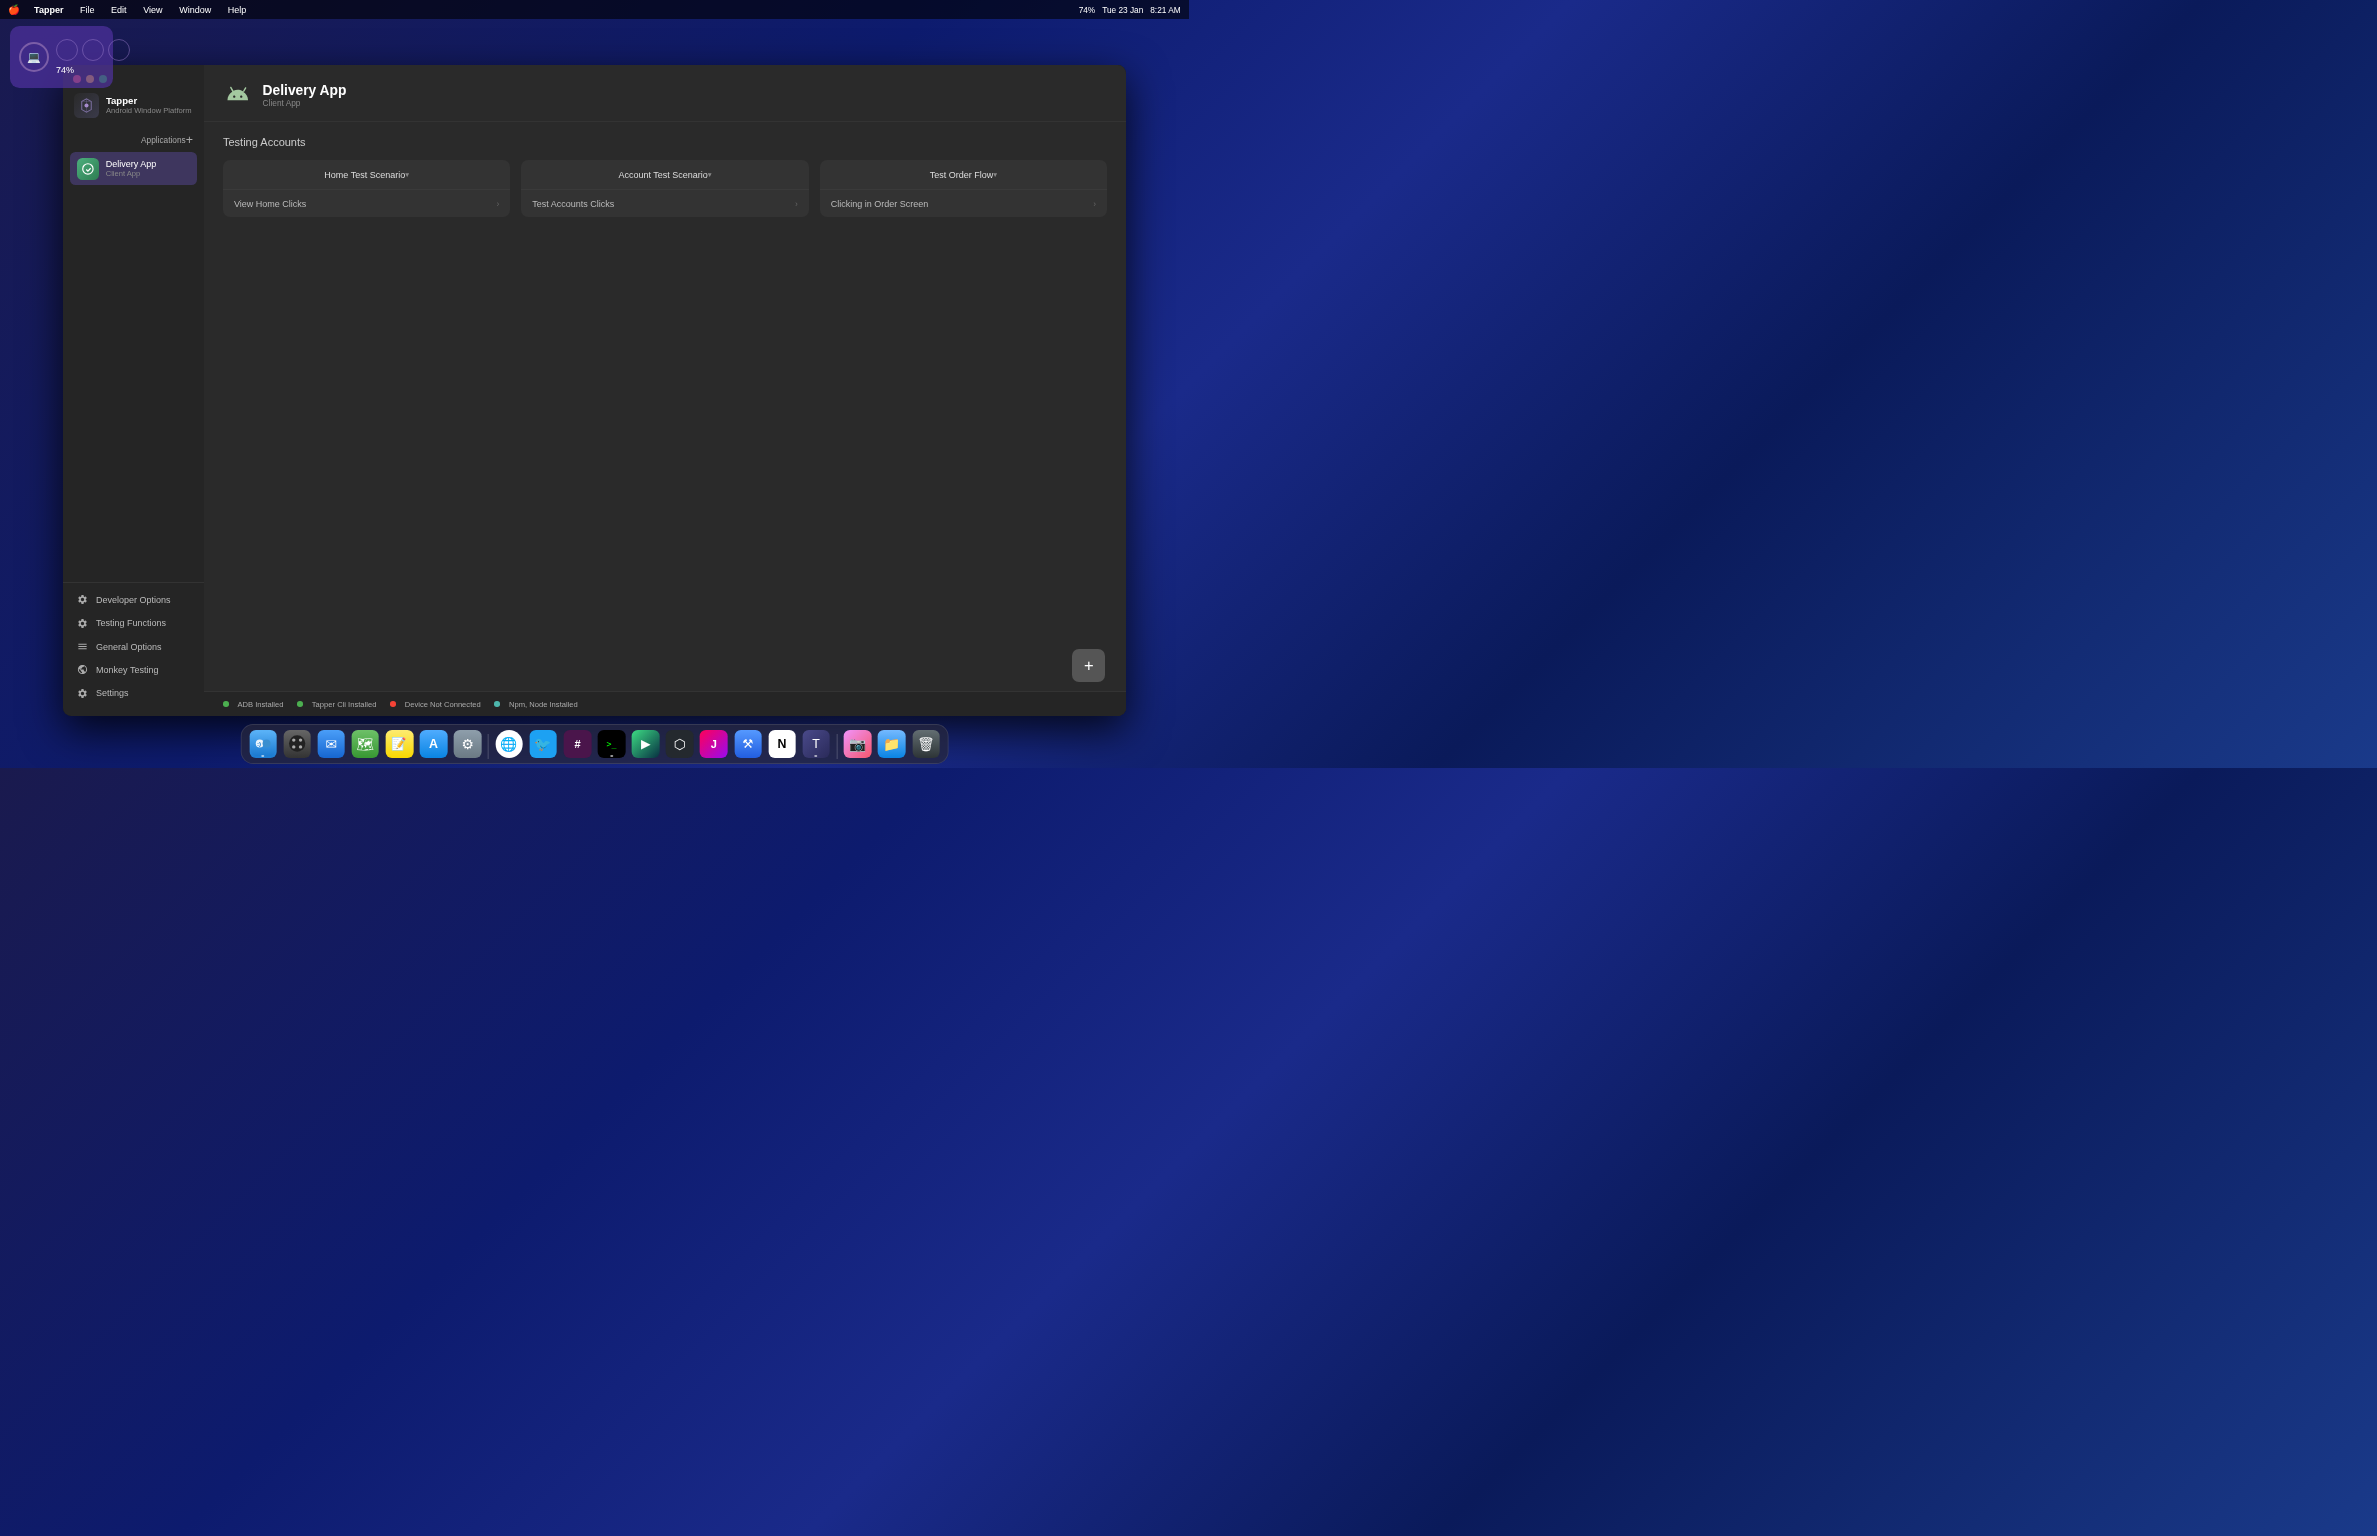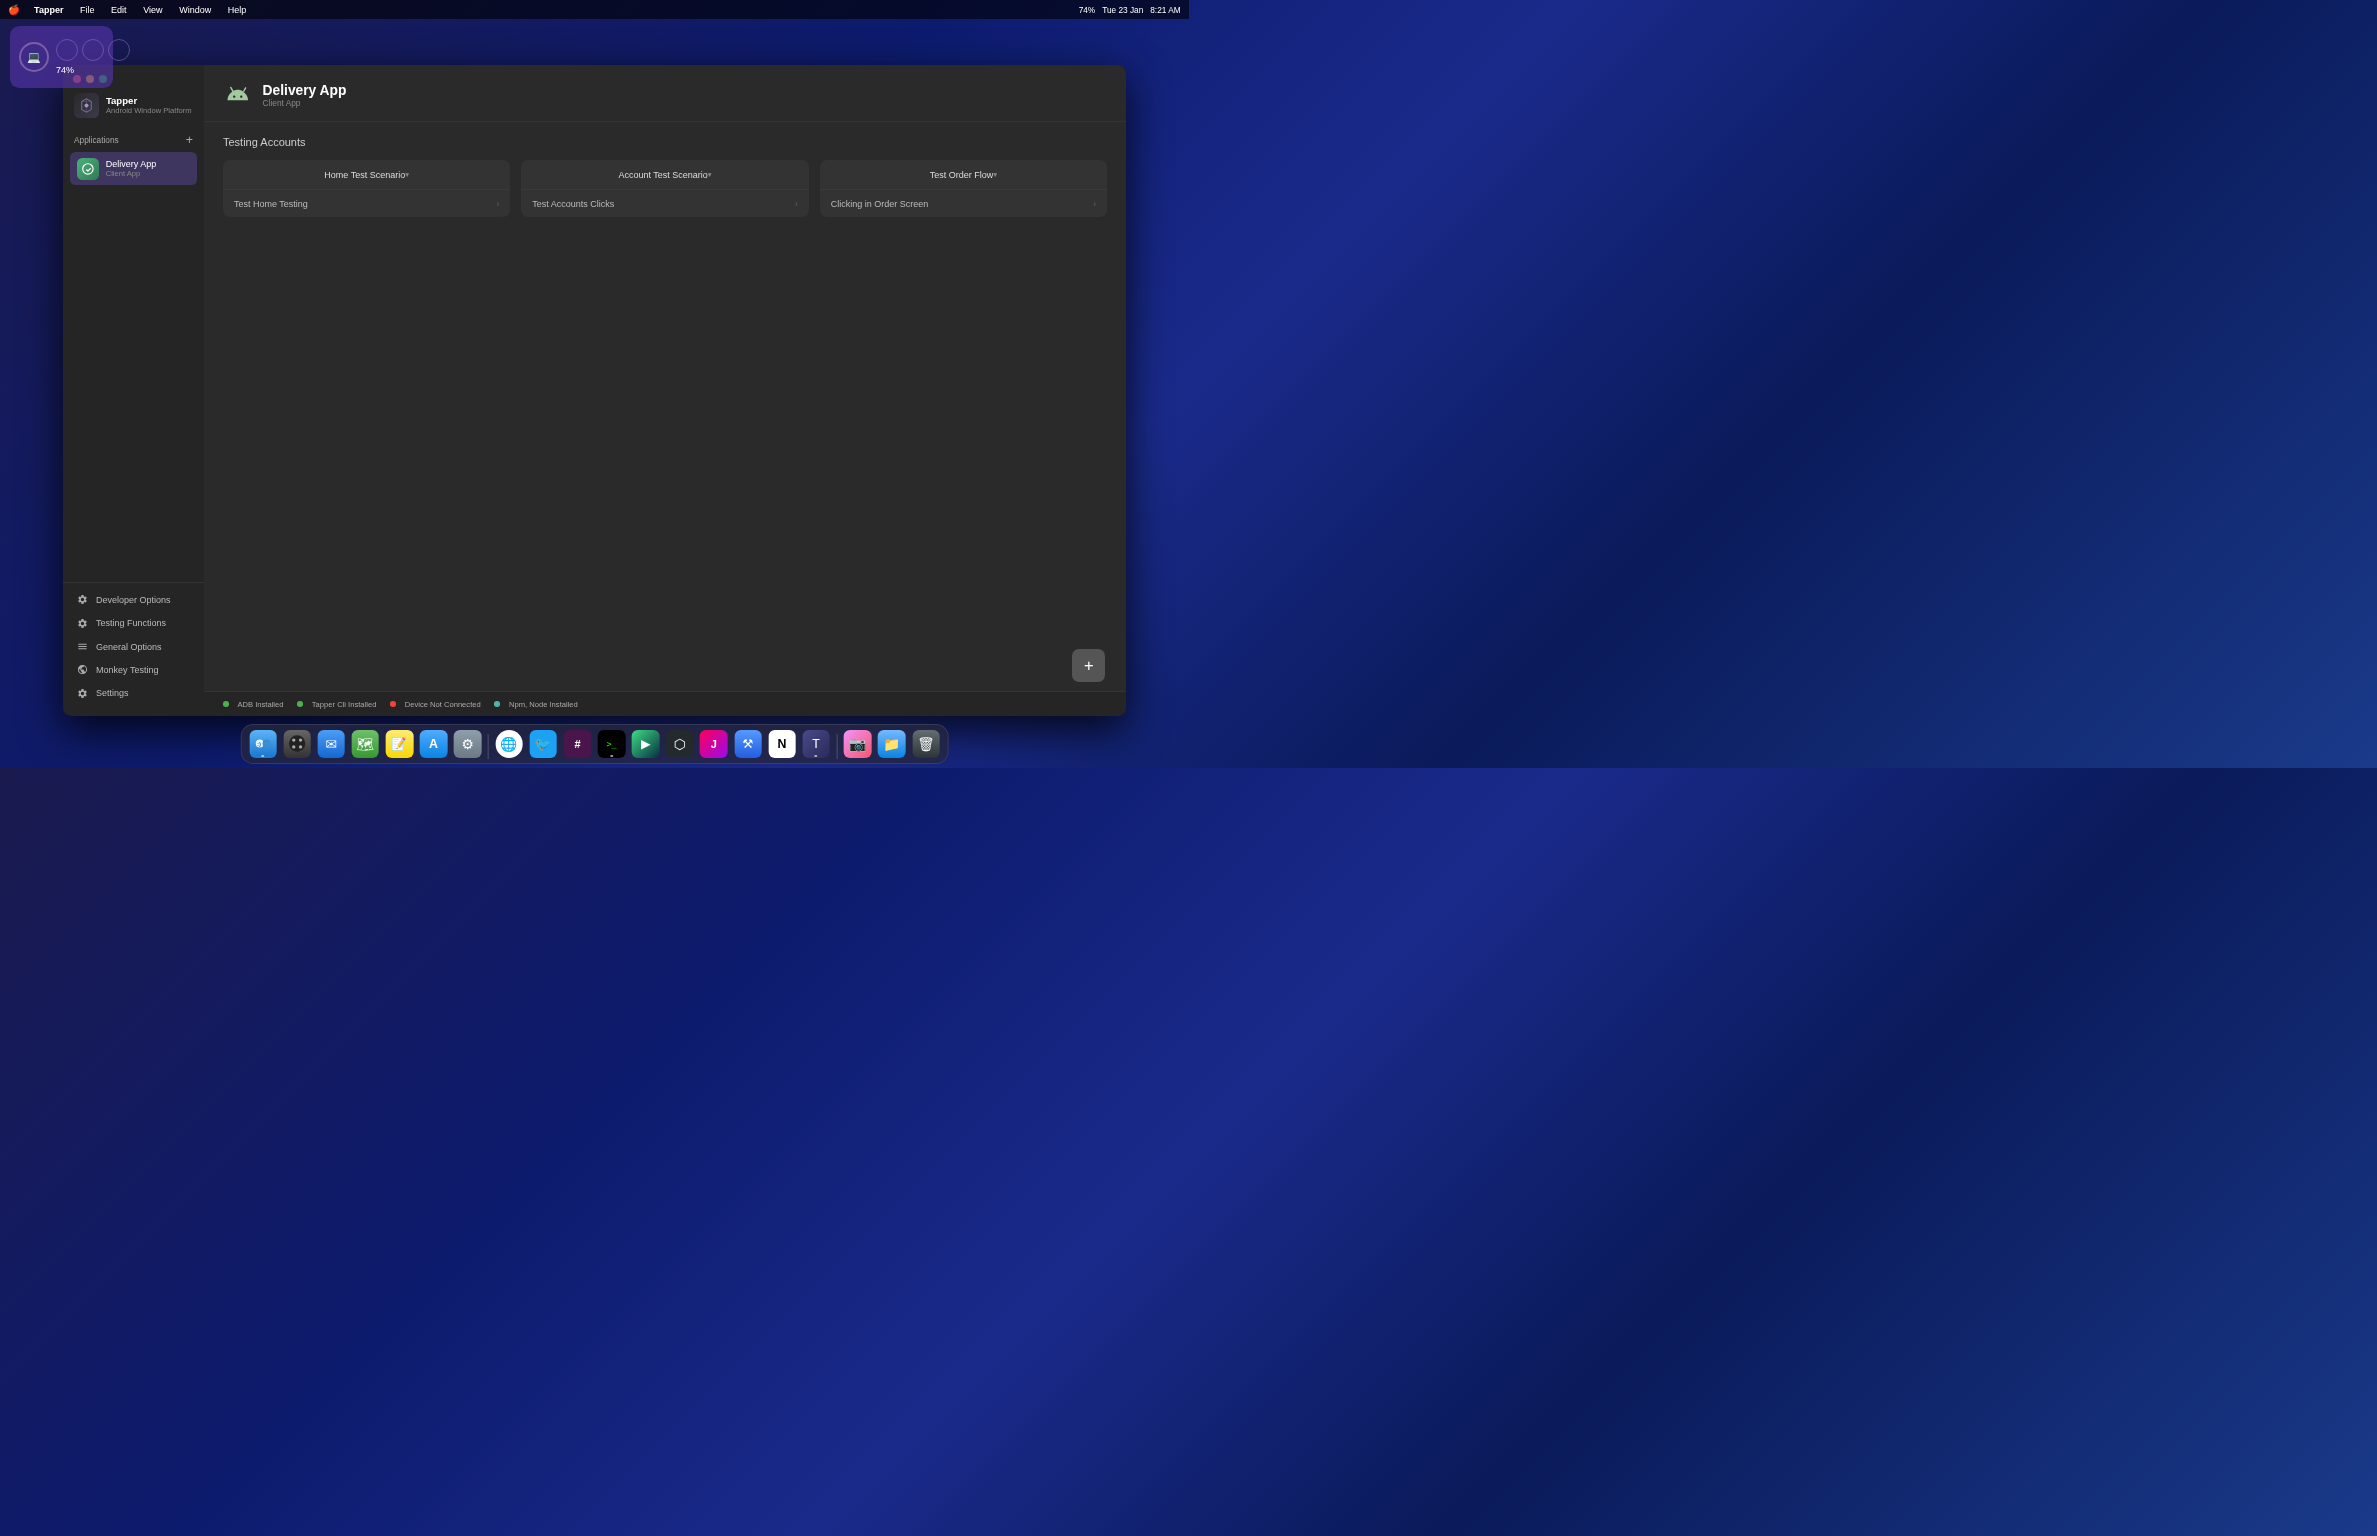--- a/index.html
+++ b/index.html
@@ -179,22 +179,23 @@
     }
 
     .sidebar-app-subtitle {
       color: #888;
       font-size: 7.6px;
     }
 
     .applications-header {
       display: flex;
       align-items: center;
-      justify-content: space-between;
+      justify-content: flex-end;
       padding: 2.8px 11px 5.5px 11px;
+      margin-left: 40px;
     }
 
     .applications-label {
       color: #aaa;
       font-size: 8.3px;
     }
 
     .add-button {
       color: #aaa;
       font-size: 12.4px;
@@ -637,21 +638,21 @@
       <span class="scenarios-title">Testing Accounts</span>
 
       <div class="scenario-cards">
 
         <div class="scenario-card">
           <div class="scenario-card-header">
             <span class="scenario-card-title">Home Test Scenario</span>
             <span class="chevron-down">▾</span>
           </div>
           <div class="scenario-card-item">
-            <span class="scenario-item-label">Test Home Testing</span>
+            <span class="scenario-item-label">View Home Clicks</span>
             <span class="chevron-right">›</span>
           </div>
         </div>
 
         <div class="scenario-card">
           <div class="scenario-card-header">
             <span class="scenario-card-title">Account Test Scenario</span>
             <span class="chevron-down">▾</span>
           </div>
           <div class="scenario-card-item">

